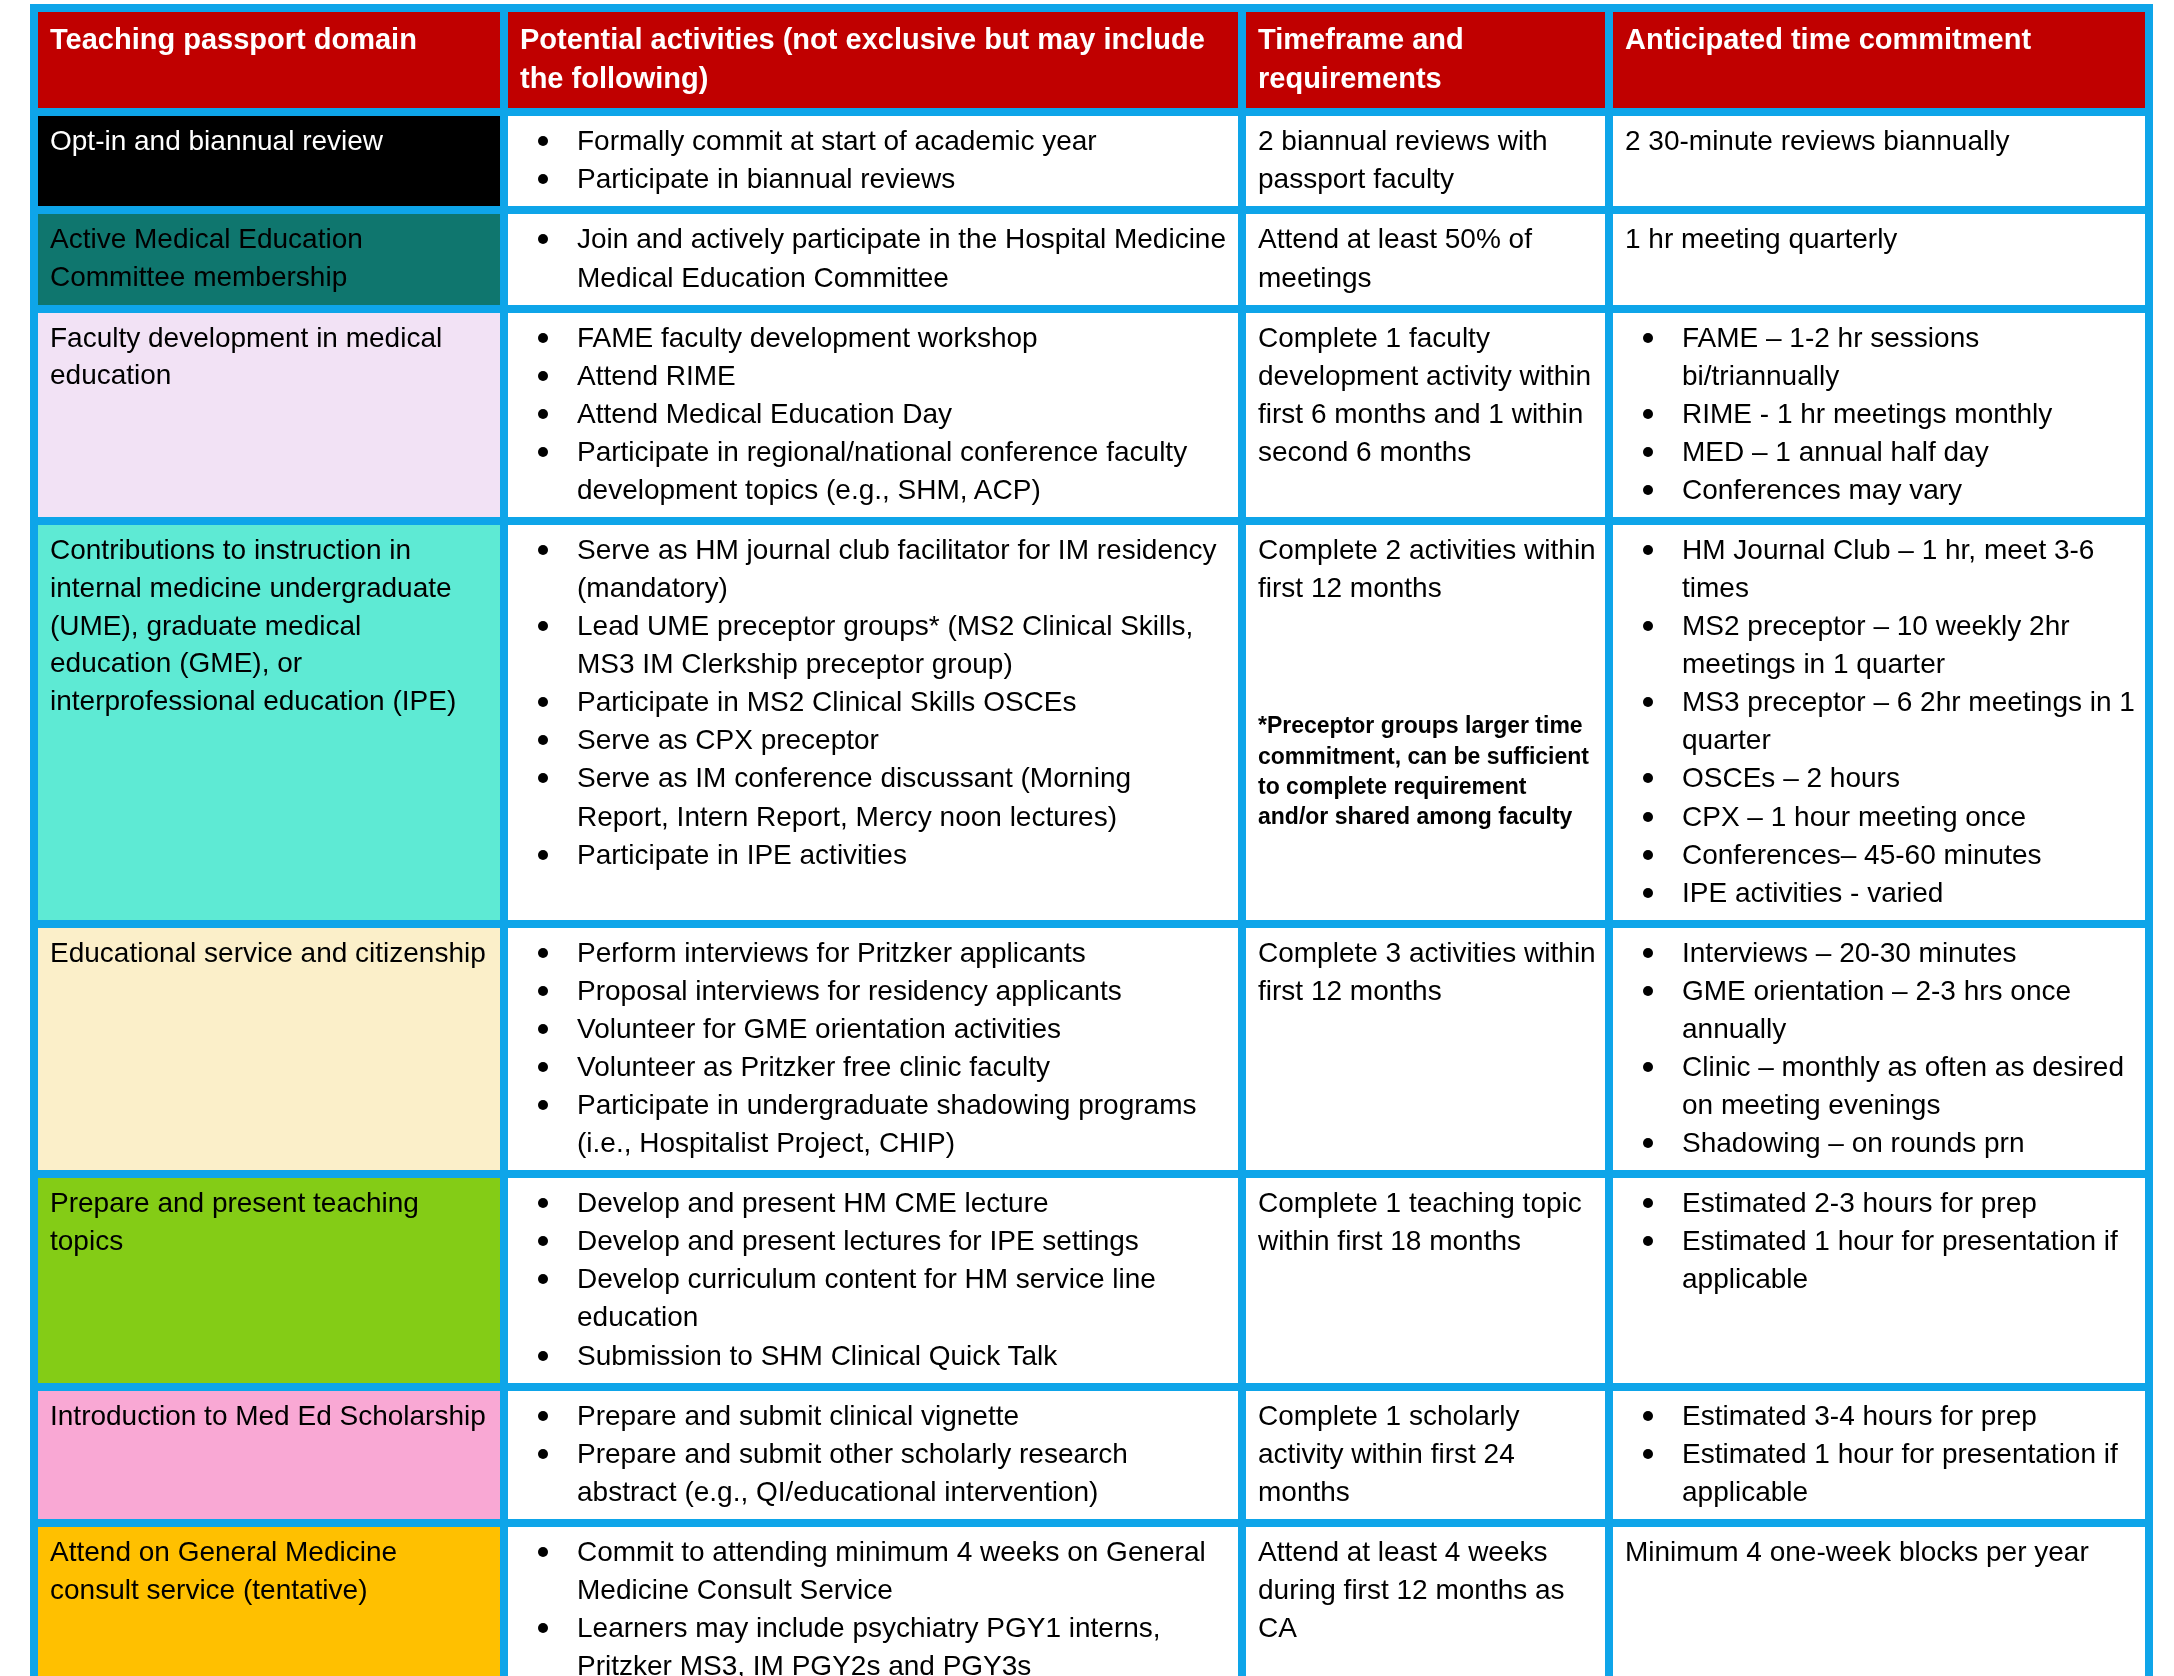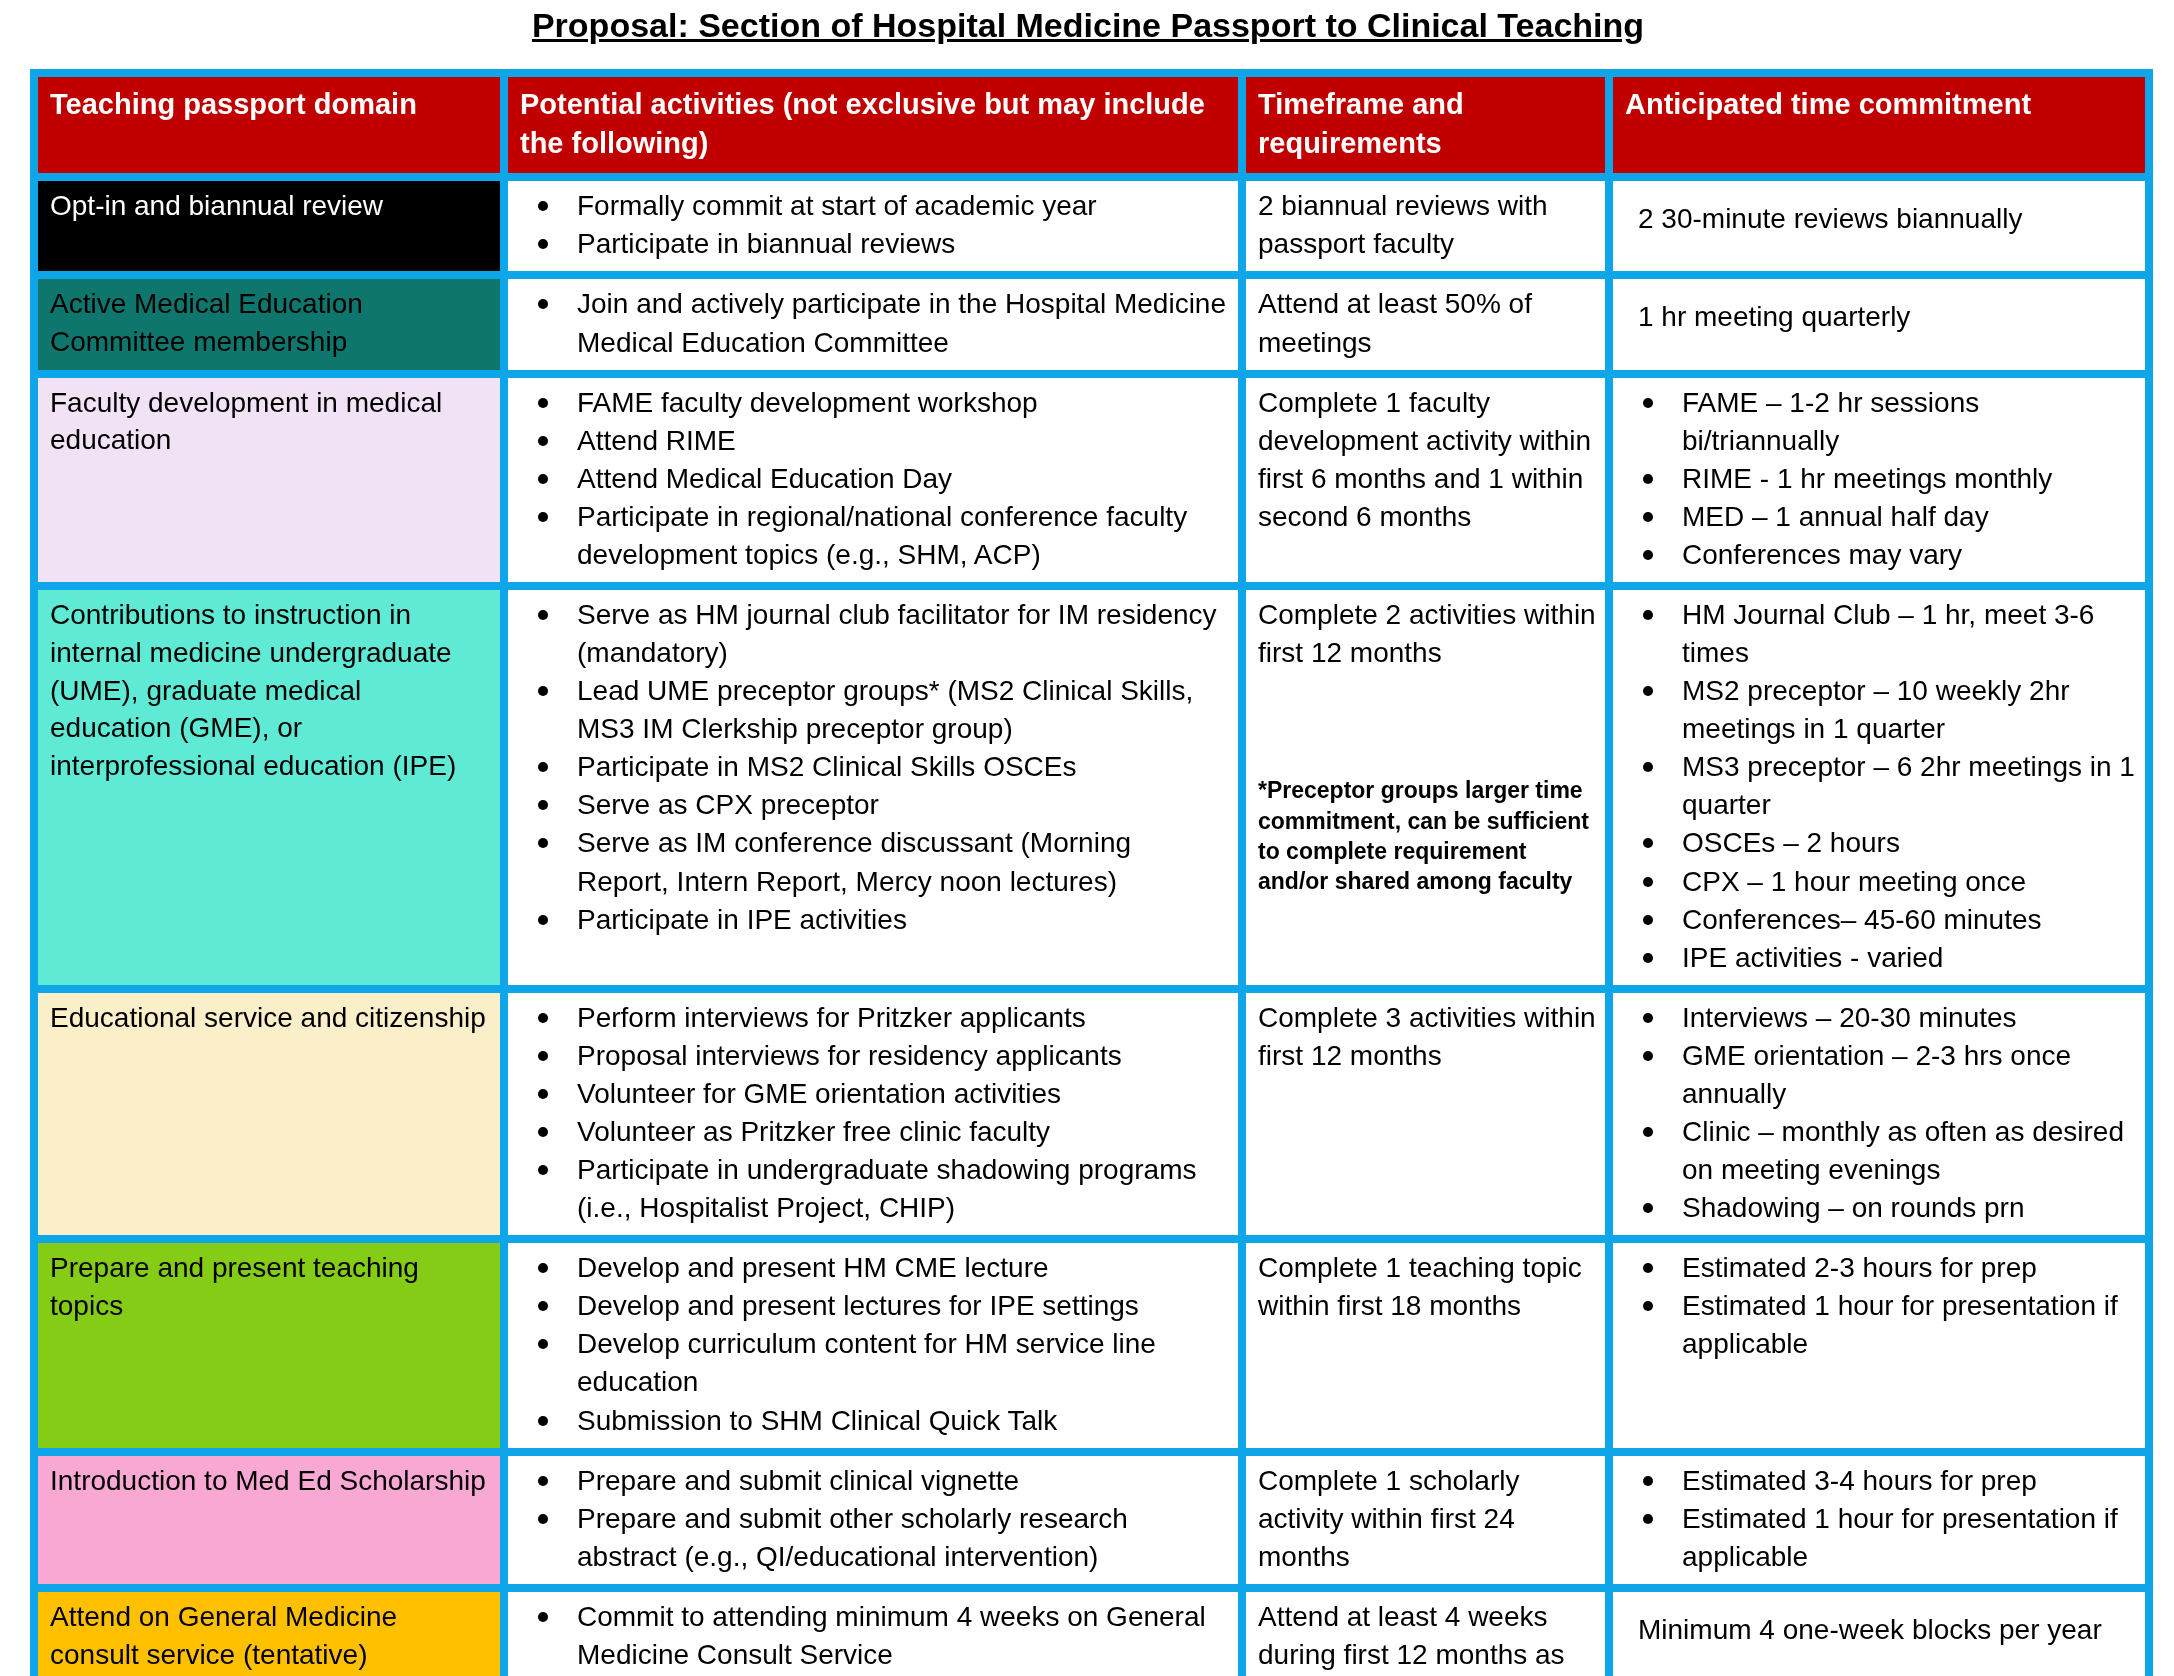--- a/index.html
+++ b/index.html
@@ -69,40 +69,39 @@
     content: "";
     position: absolute;
     left: 22px;
     top: 0.5em;
     width: 10px;
     height: 10px;
     border-radius: 50%;
     background: #000000;
   }
   .plain-line {
-    margin: 13px;
+    margin: 0;
     padding-left: 4px;
   }
   .timeframe-text {
     margin: 0;
     padding-left: 4px;
   }
   .timeframe-note {
     margin: 103px 0 0 0;
     padding-left: 4px;
     font-size: 23px;
     font-weight: bold;
     line-height: 1.32;
   }
 </style>
 </head>
 <body>
 
 <div class="page">
-  <div class="page-title">Proposal: Section of Hospital Medicine Passport to Clinical Teaching</div>
 
   <table class="passport">
     <colgroup>
       <col style="width:470px">
       <col style="width:738px">
       <col style="width:367px">
       <col style="width:540px">
     </colgroup>
     <thead>
       <tr>

